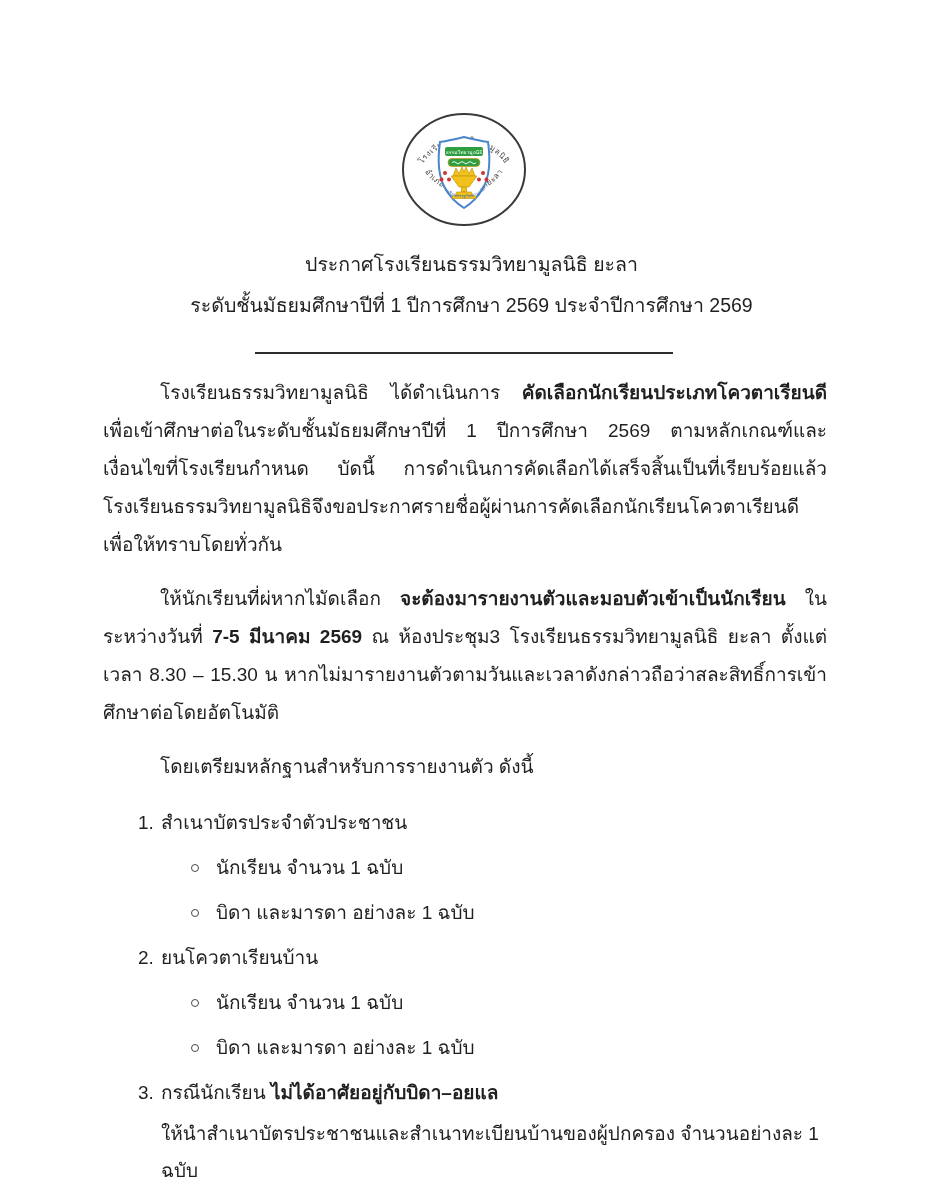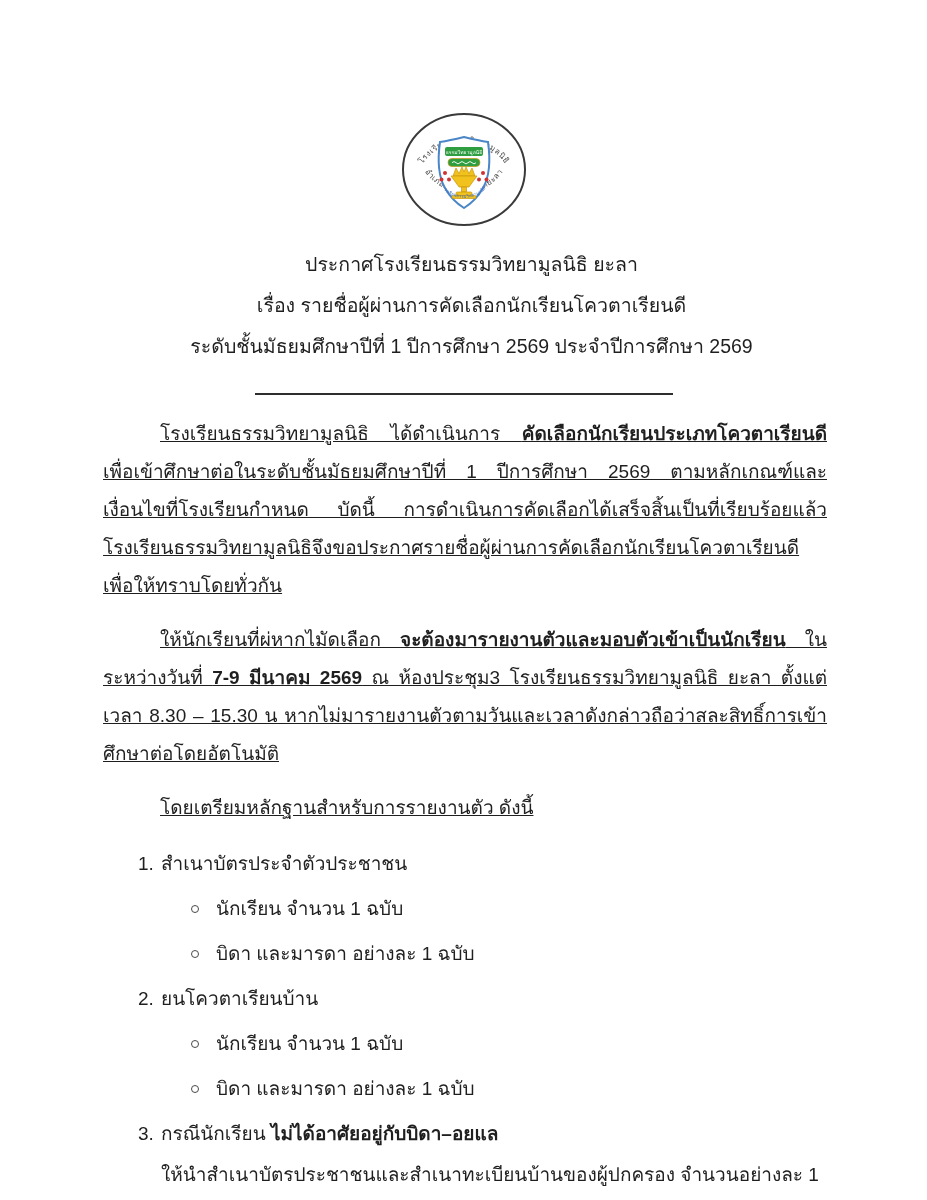--- a/index.html
+++ b/index.html
@@ -13,21 +13,21 @@
     font-family: "Liberation Sans", "DejaVu Sans", sans-serif;
     font-size: 19px;
     line-height: 38px;
   }
   .logo-wrap { display: flex; justify-content: center; padding-top: 112px; }
   svg.logo { width: 132px; height: 118px; display: block; }
   .title-block { margin-top: 14px; text-align: center; font-size: 19.5px; line-height: 41px; padding-left: 16px; }
   .title-line { white-space: nowrap; }
   .divider { width: 418px; height: 2px; background: #2e2e2e; margin: 26px auto 0; }
   .content { margin: 20px 100px 0 103px; }
-  .para { margin: 16px 0 13px 0; text-align: justify; text-decoration: underline; }
+  .para { margin: 16px 0 13px 0; text-align: justify; }
   .para.indent { text-indent: 57px; }
   .para b { font-weight: bold; }
   .olist { margin-top: 14px; }
   .oli { display: flex; line-height: 45px; }
   .oli .num { margin-left: 35px; width: 23px; flex: none; }
   .oli .itext { flex: 1; }
   .oli-cont { margin-left: 58px; line-height: 37px; }
   .sub { display: flex; line-height: 45px; }
   .sub .ring {
     margin-left: 88px; margin-right: 17px;
@@ -88,30 +88,29 @@
       </g>
 
       <text font-size="4.5" fill="#3a6fc0">
         <textPath href="#arcInner" startOffset="50%" text-anchor="middle">โรงเรียนธรรมวิทยามูลนิธิ</textPath>
       </text>
     </svg>
   </div>
 
   <div class="title-block">
     <div class="title-line">ประกาศโรงเรียนธรรมวิทยามูลนิธิ ยะลา</div>
-    <div class="title-line">เรื่อง รายชื่อผู้ผ่านการคัดเลือกนักเรียนโควตาเรียนดี</div>
     <div class="title-line">ระดับชั้นมัธยมศึกษาปีที่ 1 ปีการศึกษา 2569 ประจำปีการศึกษา 2569</div>
   </div>
 
   <div class="divider"></div>
 
   <div class="content">
     <div id="paras">
         <p class="para indent"><span>โรงเรียนธรรมวิทยามูลนิธิ ได้ดำเนินการ </span><b>คัดเลือกนักเรียนประเภทโควตาเรียนดี</b><span> เพื่อเข้าศึกษาต่อในระดับชั้นมัธยมศึกษาปีที่ 1 ปีการศึกษา 2569 ตามหลักเกณฑ์และเงื่อนไขที่โรงเรียนกำหนด บัดนี้ การดำเนินการคัดเลือกได้เสร็จสิ้นเป็นที่เรียบร้อยแล้ว โรงเรียนธรรมวิทยามูลนิธิจึงขอประกาศรายชื่อผู้ผ่านการคัดเลือกนักเรียนโควตาเรียนดีเพื่อให้ทราบโดยทั่วกัน</span></p>
-        <p class="para indent"><span>ให้นักเรียนที่ผ่หากไมัดเลือก </span><b>จะต้องมารายงานตัวและมอบตัวเข้าเป็นนักเรียน</b><span> ในระหว่างวันที่ </span><b>7-9 มีนาคม 2569</b><span> ณ ห้องประชุม3 โรงเรียนธรรมวิทยามูลนิธิ ยะลา ตั้งแต่เวลา 8.30 – 15.30 น หากไม่มารายงานตัวตามวันและเวลาดังกล่าวถือว่าสละสิทธิ์การเข้าศึกษาต่อโดยอัตโนมัติ</span></p>
+        <p class="para indent"><span>ให้นักเรียนที่ผ่หากไมัดเลือก </span><b>จะต้องมารายงานตัวและมอบตัวเข้าเป็นนักเรียน</b><span> ในระหว่างวันที่ </span><b>7-5 มีนาคม 2569</b><span> ณ ห้องประชุม3 โรงเรียนธรรมวิทยามูลนิธิ ยะลา ตั้งแต่เวลา 8.30 – 15.30 น หากไม่มารายงานตัวตามวันและเวลาดังกล่าวถือว่าสละสิทธิ์การเข้าศึกษาต่อโดยอัตโนมัติ</span></p>
         <p class="para indent"><span>โดยเตรียมหลักฐานสำหรับการรายงานตัว ดังนี้</span></p>
       </div>
     <div id="doc-list" class="olist">
         <div class="oli">
           <span class="num">1.</span>
           <span class="itext"><span>สำเนาบัตรประจำตัวประชาชน</span></span>
         </div>
         <div class="sub">
           <span class="ring"></span>
           <span>นักเรียน จำนวน 1 ฉบับ</span>

